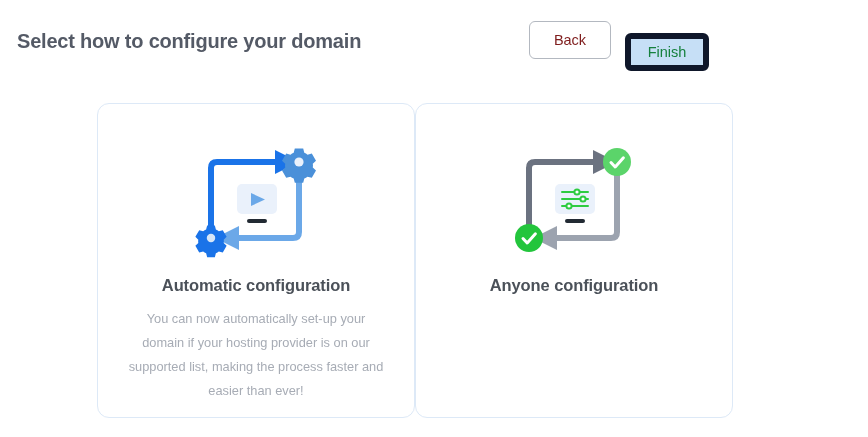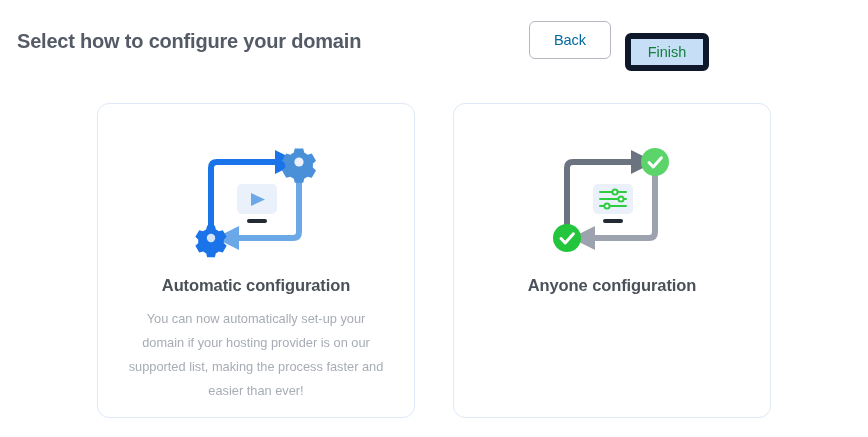--- a/index.html
+++ b/index.html
@@ -50,38 +50,37 @@
     padding: 0 16px;
     cursor: pointer;
     display: flex;
     align-items: center;
     justify-content: center;
     line-height: 1;
   }
   .btn-back {
     background: #ffffff;
     border: 1px solid #b3b8c0;
-    color: #0369a1;
+    color: #7f1d1d;
   }
   .btn-finish {
     background: #c6dff6;
     border: 6px solid #0f172a;
     color: #15803d;
     min-width: 84px;
     margin-top: 24px;
   }
 
   
   .cards {
     position: absolute;
     top: 103px;
     left: 97px;
     width: 674px;
     display: flex;
-    gap: 38px;
   }
   .card {
     width: 318px;
     height: 315px;
     border: 1px solid #dde9f7;
     border-radius: 12px;
     background: #ffffff;
     display: flex;
     flex-direction: column;
     align-items: center;

